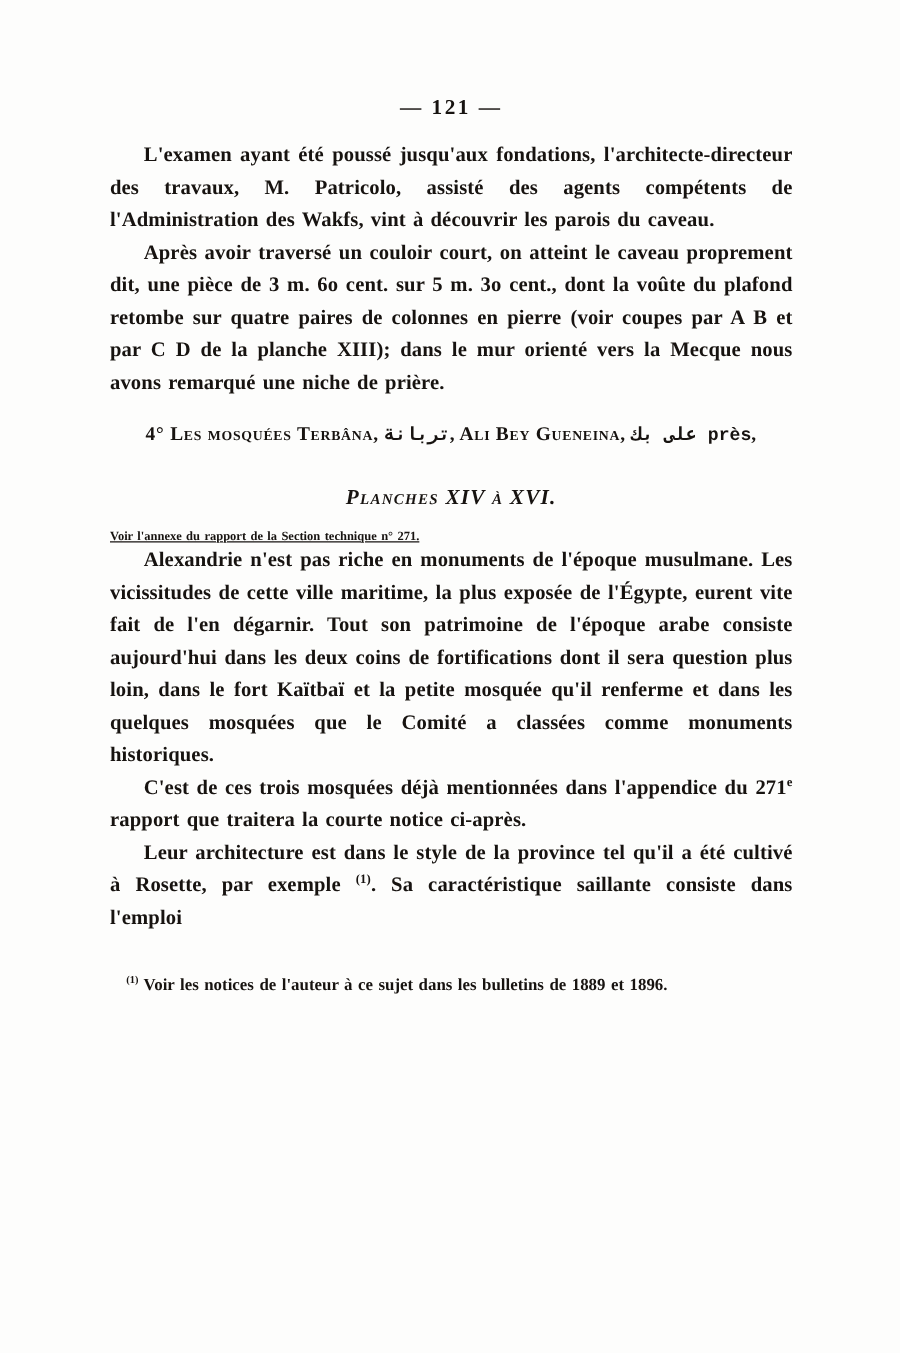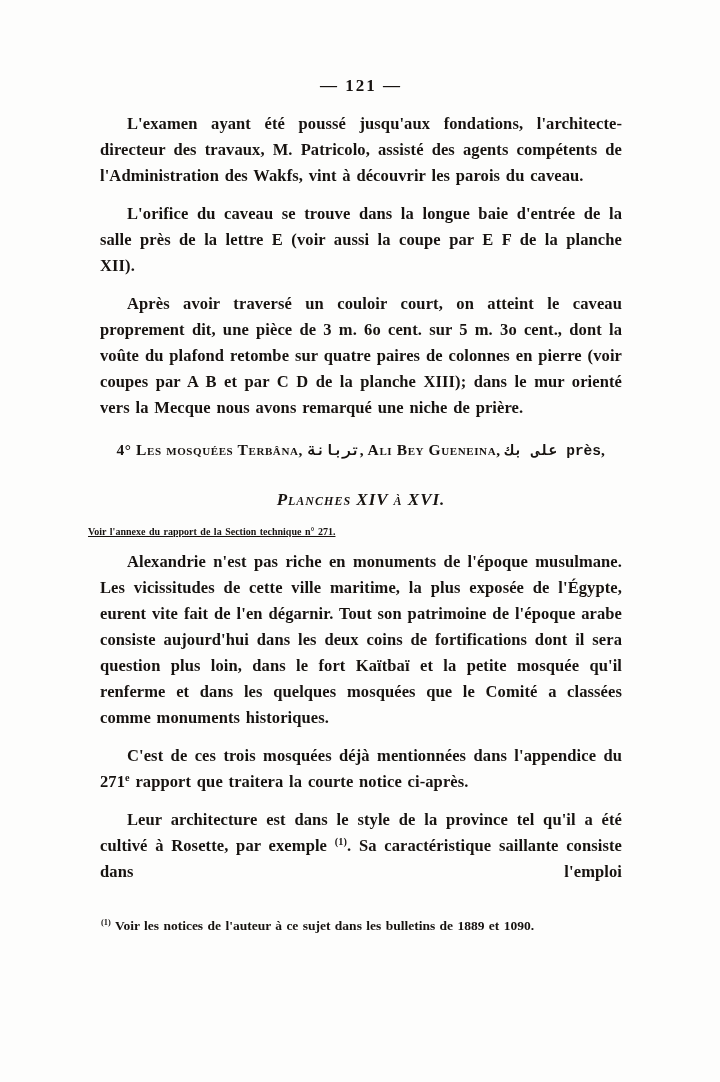--- a/index.html
+++ b/index.html
@@ -19,21 +19,21 @@
     padding: 76px 86px 0 88px;
     overflow: hidden;
   }
   .pagenum {
     text-align: center;
     font-size: 17px;
     letter-spacing: 2px;
     margin-bottom: 15px;
   }
   p.body {
-    margin: 12px;
+    margin: 0;
     text-align: justify;
     text-indent: 27px;
     font-size: 16.5px;
     line-height: 26px;
     word-spacing: 1.5px;
     letter-spacing: 0.1px;
   }
   p.fill-last {
     text-align-last: justify;
   }
@@ -86,32 +86,31 @@
   }
 </style>
 </head>
 <body>
 
 <div class="page">
 
   <div class="pagenum">— 121 —</div>
 
   <p class="body">L'examen ayant été poussé jusqu'aux fondations, l'architecte-directeur des travaux, M. Patricolo, assisté des agents compétents de l'Administration des Wakfs, vint à découvrir les parois du caveau.</p>
-  <p class="body">L'orifice du caveau se trouve dans la longue baie d'entrée de la salle près de la lettre E (voir aussi la coupe par E F de la planche XII).</p>
   <p class="body">Après avoir traversé un couloir court, on atteint le caveau proprement dit, une pièce de 3 m. 6o cent. sur 5 m. 3o cent., dont la voûte du plafond retombe sur quatre paires de colonnes en pierre (voir coupes par A B et par C D de la planche XIII); dans le mur orienté vers la Mecque nous avons remarqué une niche de prière.</p>
 
   <div class="heading">
     <div class="hline"><span class="sc">4° Les mosquées Terbâna, </span><span class="ar">تربانة</span><span class="sc">, Ali Bey Gueneina, </span><span class="ar">على بك près</span><span class="sc">,</span></div>
   </div>
 
   <div class="plates">Planches XIV à XVI.</div>
 
   <div class="note">Voir l'annexe du rapport de la Section technique n° 271.</div>
 
   <p class="body after-note">Alexandrie n'est pas riche en monuments de l'époque musulmane. Les vicissitudes de cette ville maritime, la plus exposée de l'Égypte, eurent vite fait de l'en dégarnir. Tout son patrimoine de l'époque arabe consiste aujourd'hui dans les deux coins de fortifications dont il sera question plus loin, dans le fort Kaïtbaï et la petite mosquée qu'il renferme et dans les quelques mosquées que le Comité a classées comme monuments historiques.</p>
 
   <p class="body"><span>C'est de ces trois mosquées déjà mentionnées dans l'appendice du 271</span><sup class="s">e</sup><span> rapport que traitera la courte notice ci-après.</span></p>
 
   <p class="body fill-last"><span>Leur architecture est dans le style de la province tel qu'il a été cultivé à Rosette, par exemple </span><sup class="s">(1)</sup><span>. Sa caractéristique saillante consiste dans l'emploi</span></p>
 
-  <div class="footnote"><sup class="s">(1)</sup><span> Voir les notices de l'auteur à ce sujet dans les bulletins de 1889 et 1090.</span></div>
+  <div class="footnote"><sup class="s">(1)</sup><span> Voir les notices de l'auteur à ce sujet dans les bulletins de 1889 et 1896.</span></div>
 
 </div>
 
 </body></html>

